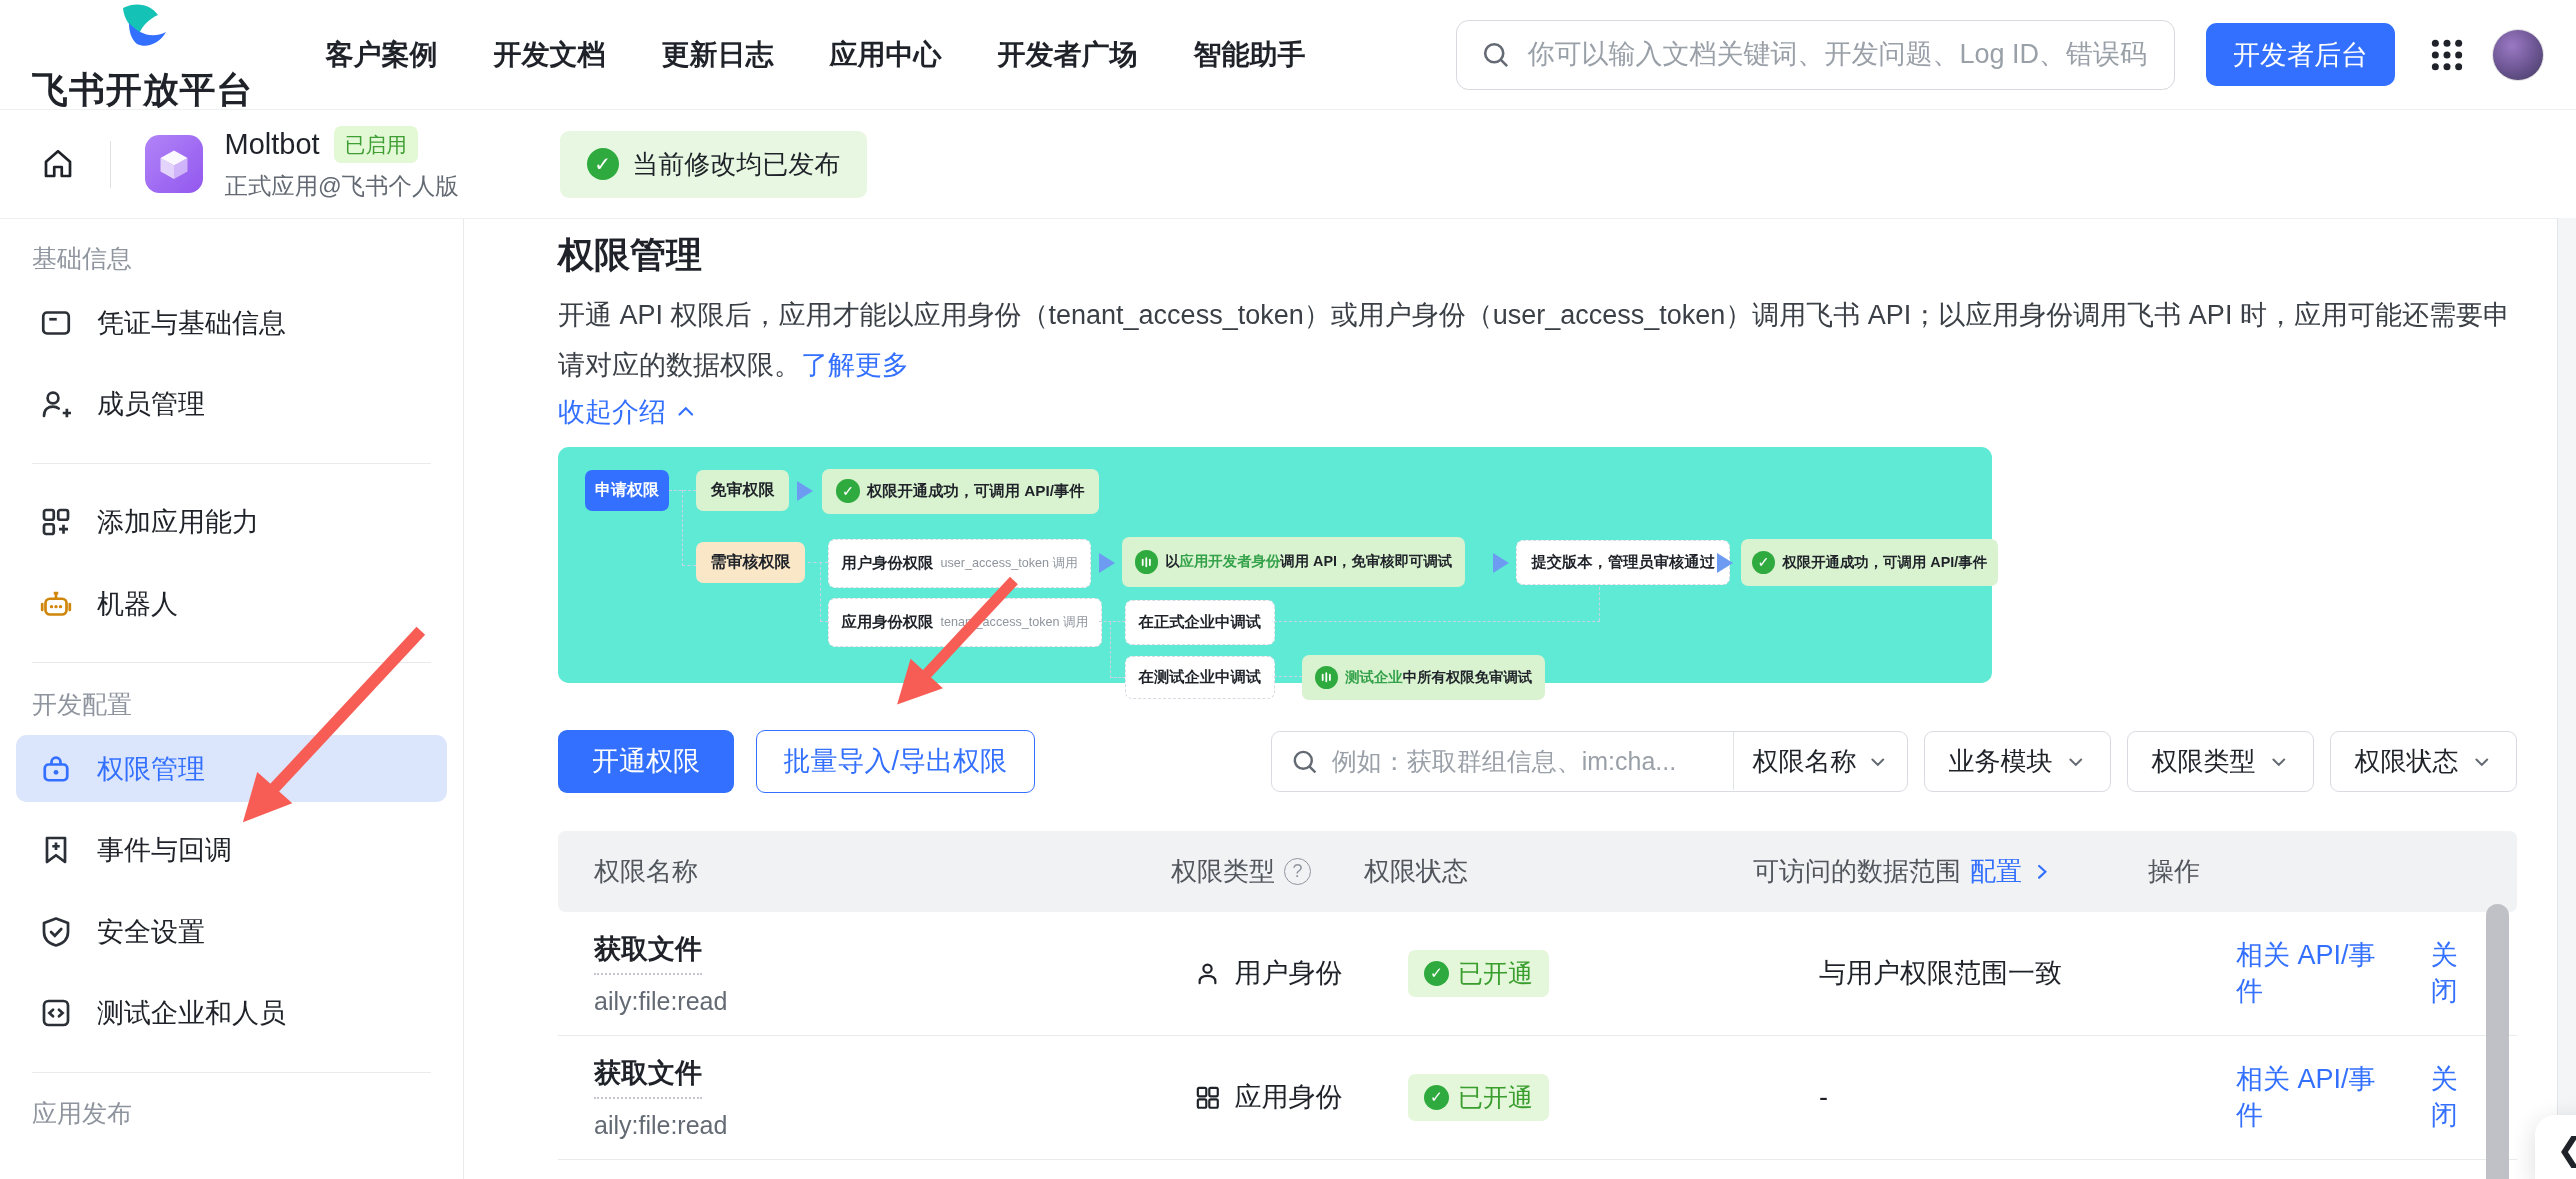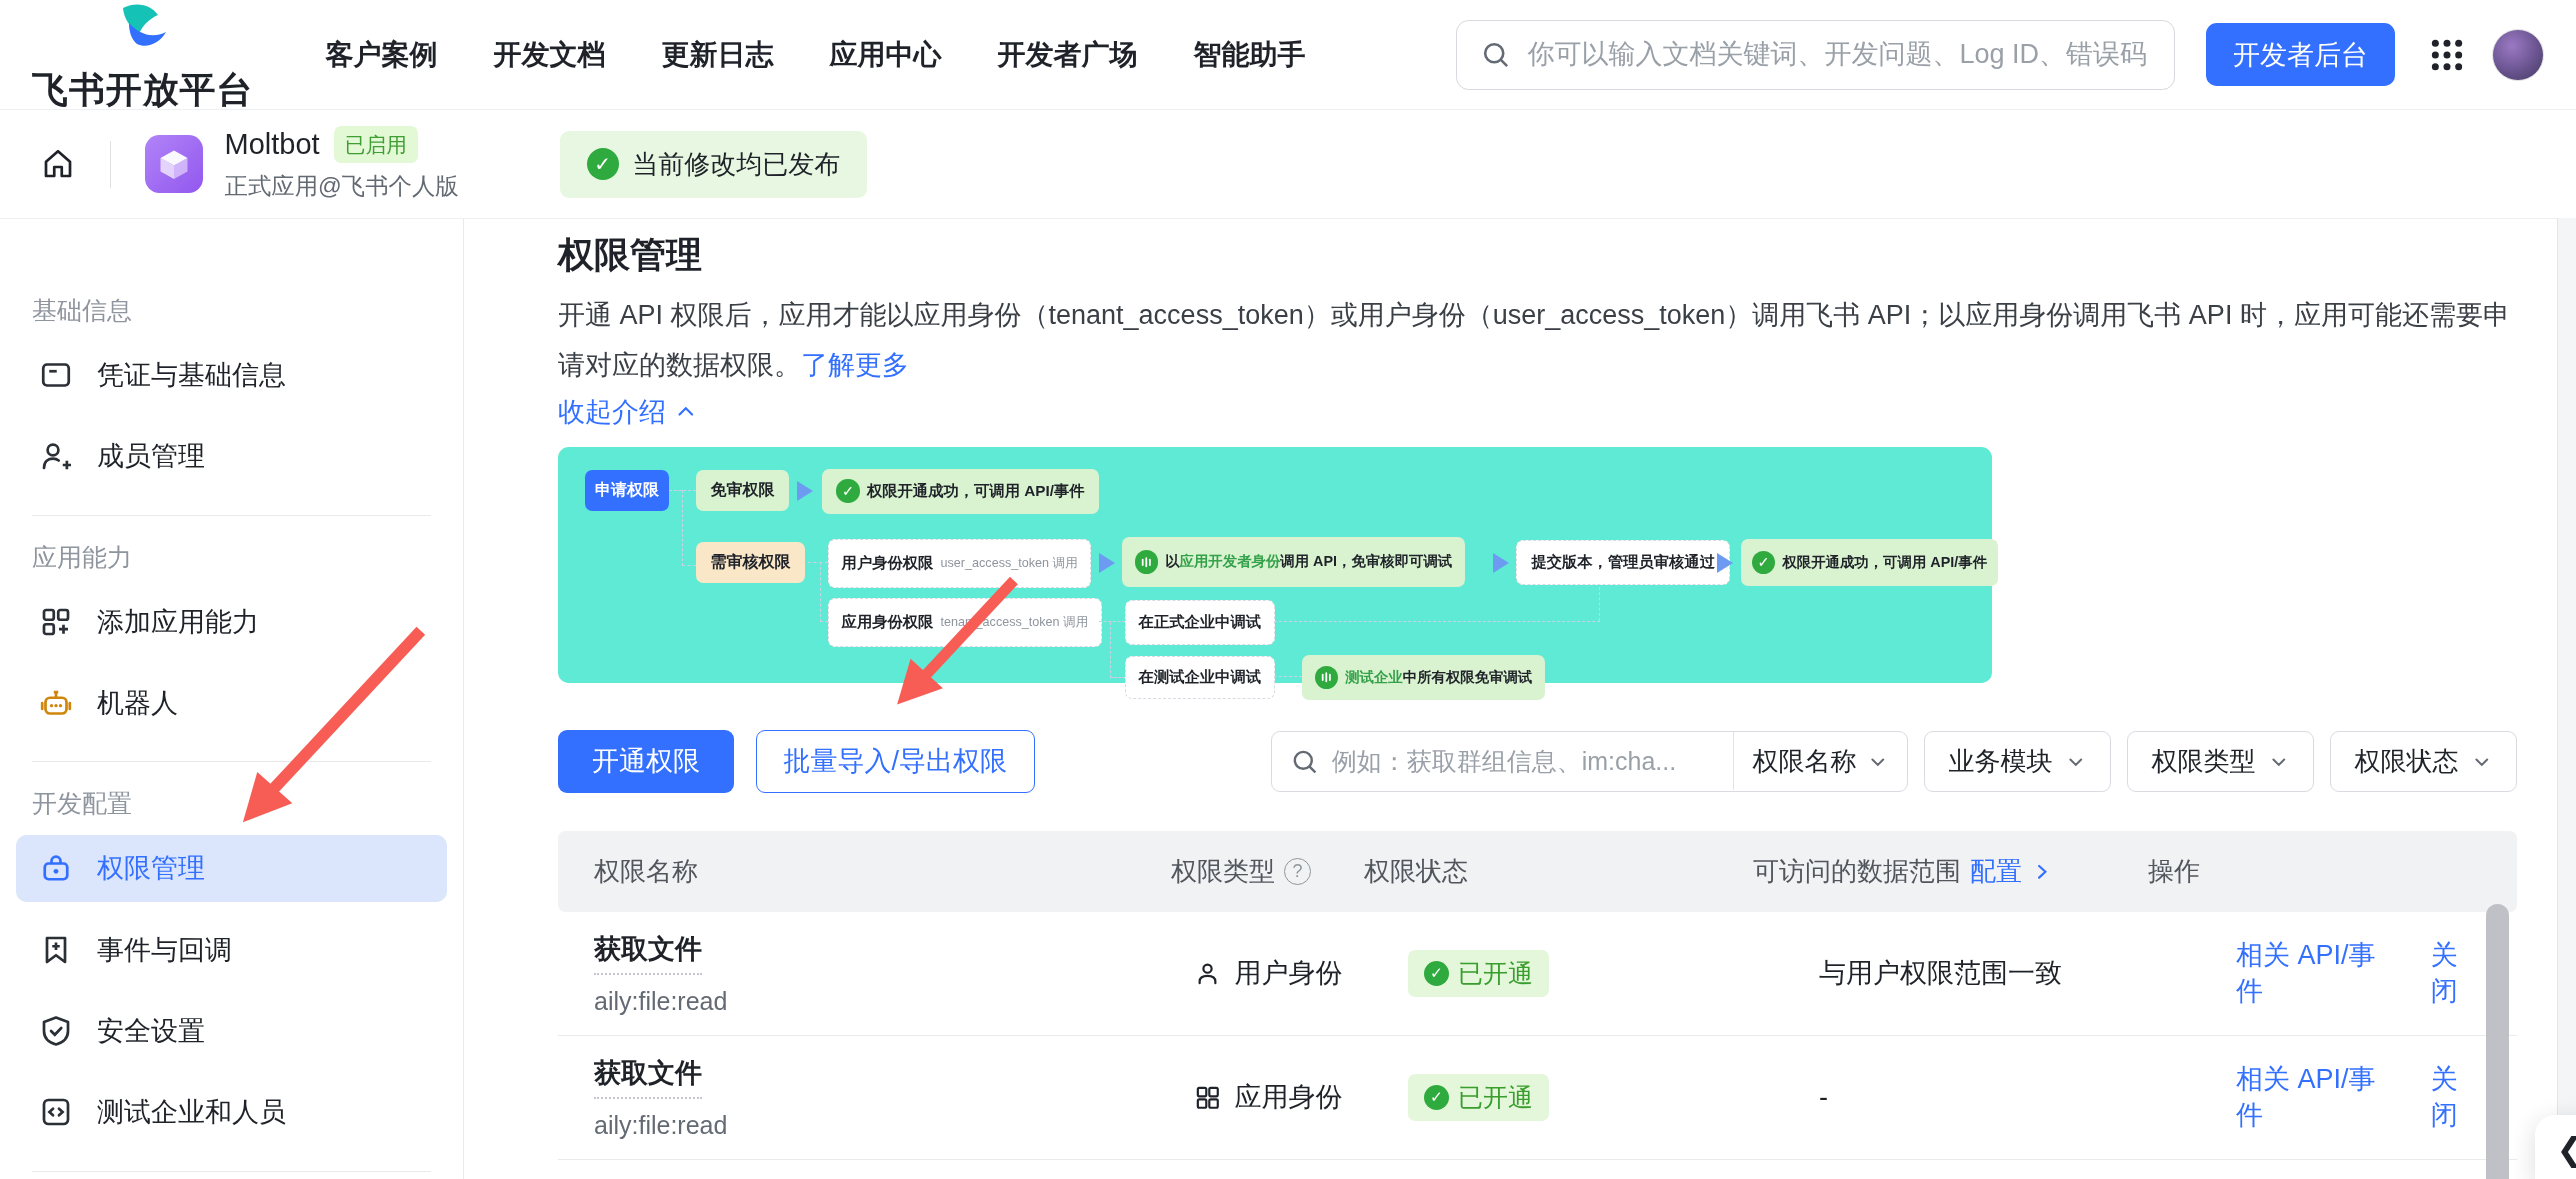--- a/index.html
+++ b/index.html
@@ -39,21 +39,21 @@
   .app-name { font-size:29px; font-weight:400; }
   .enabled-badge { background:#e3f8d5; color:#3f9f35; font-size:20.7px; padding:4.5px 10.8px; border-radius:7.2px; }
   .app-sub { font-size:23.4px; color:#646a73; margin-top:6.3px; }
   .publish-pill { margin-left:101px; height:67px; background:#e7f7e1; border-radius:9px;
     display:flex; align-items:center; gap:13.5px; padding:0 27px; font-size:26px; }
   .check-circle { width:32px; height:32px; border-radius:50%; background:#2faa3e; color:#fff;
     display:flex; align-items:center; justify-content:center; font-size:20px; font-weight:700; flex:none; }
 
   
   .sidebar { position:absolute; top:218px; left:0; width:464px; bottom:0; background:#fff;
-    border-right:0.9px solid #e8eaec; padding-top:76px; z-index:3; }
+    border-right:0.9px solid #e8eaec; padding-top:24px; z-index:3; }
   .side-label { margin:0 32px; font-size:25px; color:#8f959e; }
   .side-item { height:67px; margin:14.4px 16px 0; border-radius:10.8px; display:flex; align-items:center;
     gap:23.4px; padding-left:21.6px; font-size:27px; cursor:pointer; }
   .side-item.active { background:#dbe5fc; color:#3370ff; font-weight:500; }
   .side-div { height:0.9px; background:#e8eaec; margin:25px 32px; }
   .side-label.mt { margin-top:0; }
   .sicon { width:36px; height:36px; flex:none; }
 
   
   .main { position:absolute; top:218px; left:465px; width:2092px; bottom:0; background:#fff;
@@ -215,21 +215,20 @@
   <div class="side-item">
     <svg class="sicon" viewBox="0 0 24 24">
       <circle cx="10" cy="8" r="3.6" stroke="#2b2f36" stroke-width="1.8" fill="none"></circle>
       <path d="M4 20 C4 15.5 7 13.8 10 13.8 C11.5 13.8 12.8 14.2 13.8 15" stroke="#2b2f36" stroke-width="1.8" fill="none" stroke-linecap="round"></path>
       <path d="M16.5 18 H22 M19.25 15.2 V20.8" stroke="#2b2f36" stroke-width="1.8"></path>
     </svg>
     <span>成员管理</span>
   </div>
 
   <div class="side-div"></div>
-  <div class="side-label">应用能力</div>
 
   <div class="side-item">
     <svg class="sicon" viewBox="0 0 24 24">
       <rect x="4" y="4" width="6.5" height="6.5" rx="1.4" stroke="#2b2f36" stroke-width="1.8" fill="none"></rect>
       <rect x="13.5" y="4" width="6.5" height="6.5" rx="1.4" stroke="#2b2f36" stroke-width="1.8" fill="none"></rect>
       <rect x="4" y="13.5" width="6.5" height="6.5" rx="1.4" stroke="#2b2f36" stroke-width="1.8" fill="none"></rect>
       <path d="M14 16.8 H20 M17 13.8 V19.8" stroke="#2b2f36" stroke-width="1.8"></path>
     </svg>
     <span>添加应用能力</span>
   </div>

